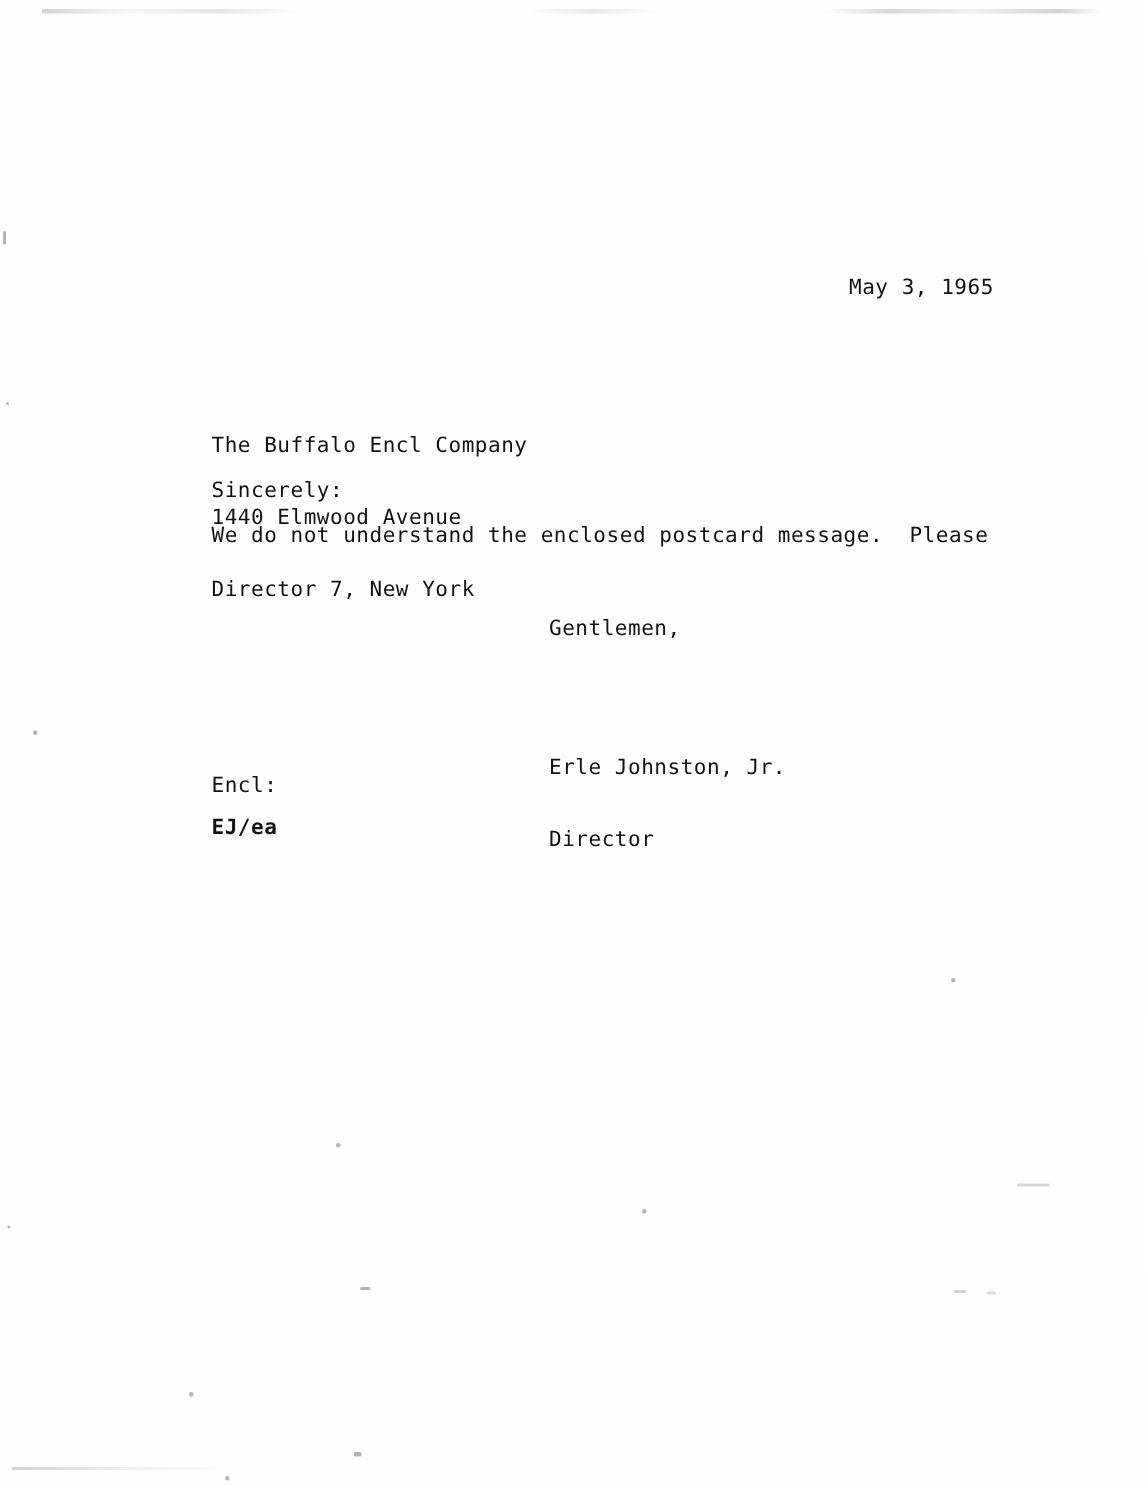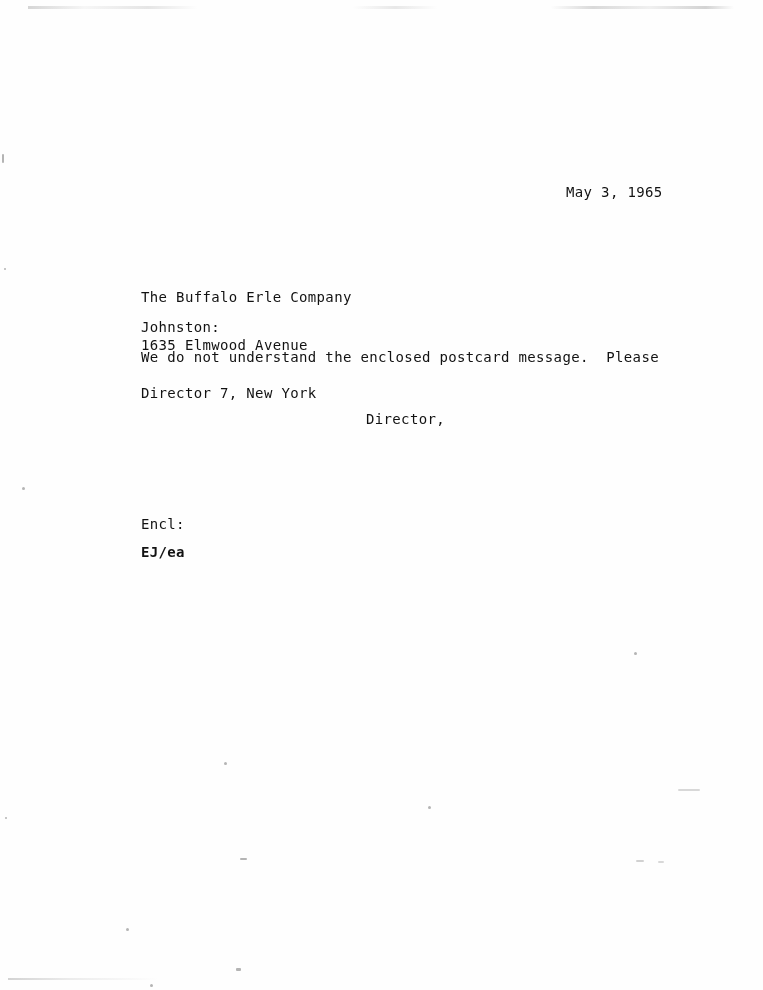--- a/index.html
+++ b/index.html
@@ -109,30 +109,34 @@
   <div class="speck" style="top:858px;left:240px;width:7px;height:2px;border-radius:1px;"></div>
   <div class="speck" style="top:860px;left:636px;width:8px;height:2px;border-radius:1px;opacity:0.6;"></div>
   <div class="speck" style="top:861px;left:658px;width:6px;height:2px;border-radius:1px;opacity:0.5;"></div>
   <div class="speck" style="top:928px;left:126px;width:3px;height:3px;"></div>
   <div class="speck" style="top:968px;left:236px;width:5px;height:3px;border-radius:1px;"></div>
   <div class="speck" style="top:984px;left:150px;width:3px;height:3px;"></div>
 
   <div class="doc-text date-line">May 3, 1965</div>
 
   <div class="doc-text addr-block">
-    <span class="addr-row">The Buffalo Erle Company</span>
-    <span class="addr-row">1635 Elmwood Avenue</span>
+    <span class="addr-row">The Buffalo Encl Company</span>
+    <span class="addr-row">1440 Elmwood Avenue</span>
     <span class="addr-row">Director 7, New York</span>
   </div>
 
-  <div class="doc-text salutation">Johnston:</div>
+  <div class="doc-text salutation">Sincerely:</div>
 
   <div class="doc-text body-line-1">We do not understand the enclosed postcard message.  Please</div>
 
 
-  <div class="doc-text closing">Director,</div>
+  <div class="doc-text closing">Gentlemen,</div>
 
+  <div class="doc-text sig-block">
+    <span class="sig-row">Erle Johnston, Jr.</span>
+    <span class="sig-row">Director</span>
+  </div>
 
   <div class="doc-text encl">Encl:</div>
 
   <div class="doc-text initials">EJ/ea</div>
 
 </div>
 
 </body></html>

